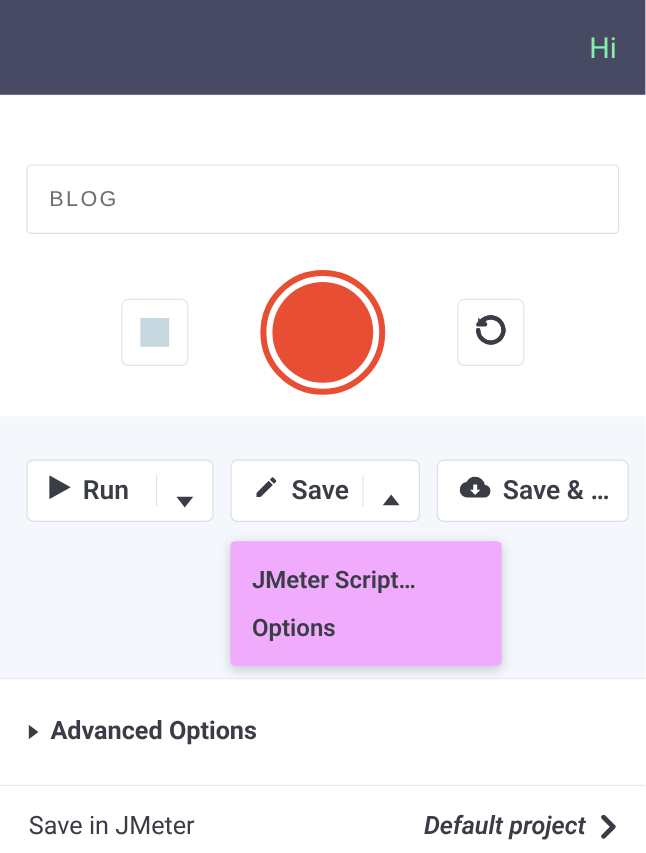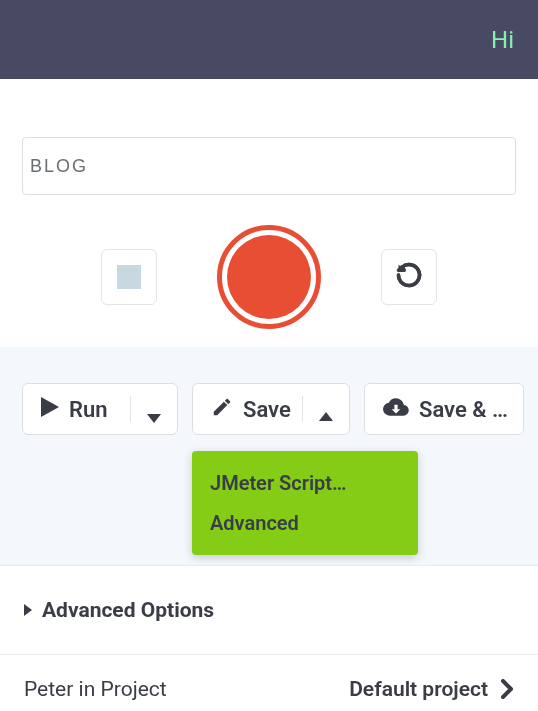--- a/index.html
+++ b/index.html
@@ -21,21 +21,21 @@
     font-size: 24px;
   }
   .name-input-wrap {
     padding: 58px 22px 0 22px;
   }
   .name-input {
     width: 100%;
     height: 58px;
     border: 1px solid #dcdfe2;
     border-radius: 4px;
-    padding: 0 7px;
+    padding: 0 18px;
     font-size: 18px;
     letter-spacing: 2px;
     color: #6b6e72;
     font-weight: 500;
   }
 
   .rec-row {
     display: flex;
     align-items: center;
     justify-content: center;
@@ -120,21 +120,21 @@
     border-right: 7px solid transparent;
   }
   .caret-down { border-top: 9px solid #3a3d46; top: 30px; }
   .caret-up { border-bottom: 9px solid #3a3d46; top: 28px; }
 
   .dropdown {
     position: absolute;
     left: 192px;
     top: 104px;
     width: 226px;
-    background: #84cc16;
+    background: #f0abfc;
     border-radius: 4px;
     box-shadow: 0 3px 10px rgba(0,0,0,0.18);
     padding: 12px 0;
     z-index: 10;
   }
   .dropdown-item {
     padding: 8px 18px;
     font-size: 20px;
     font-weight: 600;
     color: #3a3d46;
@@ -167,20 +167,21 @@
     justify-content: space-between;
     font-size: 21px;
     color: #3a3d46;
   }
   .proj-right {
     display: flex;
     align-items: center;
     gap: 12px;
     font-weight: 600;
     cursor: pointer;
+    font-style: italic;
   }
   .chevron-right svg { display: block; }
   .ellipsis-white { white-space: nowrap; overflow: hidden; text-overflow: ellipsis; max-width: 90px; }
 </style>
 </head>
 <body>
 
 <div class="header">
   <span>Hi </span>
   <span style="width:4px"></span>
@@ -237,32 +238,32 @@
     <span>
       <svg width="26" height="22" viewBox="0 0 24 20" fill="#3a3d46">
         <path d="M19.35 8.04A7.49 7.49 0 0 0 12 2a7.5 7.5 0 0 0-6.65 4.04A6 6 0 0 0 6 18h13a5 5 0 0 0 .35-9.96zM12 16l-4-4h2.5V8h3v4H16l-4 4z"></path>
       </svg>
     </span>
     <span class="ellipsis-white">Save &amp; Run</span>
   </div>
 
   <div class="dropdown">
     <div class="dropdown-item">JMeter Script…</div>
-    <div class="dropdown-item">Advanced</div>
+    <div class="dropdown-item">Options</div>
   </div>
 
 </div>
 
 <div class="adv-row">
   <div class="adv-caret"></div>
   <span>Advanced Options</span>
 </div>
 
 <div class="proj-row">
-  <span>Peter in Project</span>
+  <span>Save in JMeter</span>
   <div class="proj-right">
     <span>Default project</span>
     <span class="chevron-right">
       <svg width="14" height="20" viewBox="0 0 14 20" fill="none" stroke="#3a3d46" stroke-width="4" stroke-linecap="round" stroke-linejoin="round">
         <polyline points="3,2 11,10 3,18"></polyline>
       </svg>
     </span>
   </div>
 </div>
 

